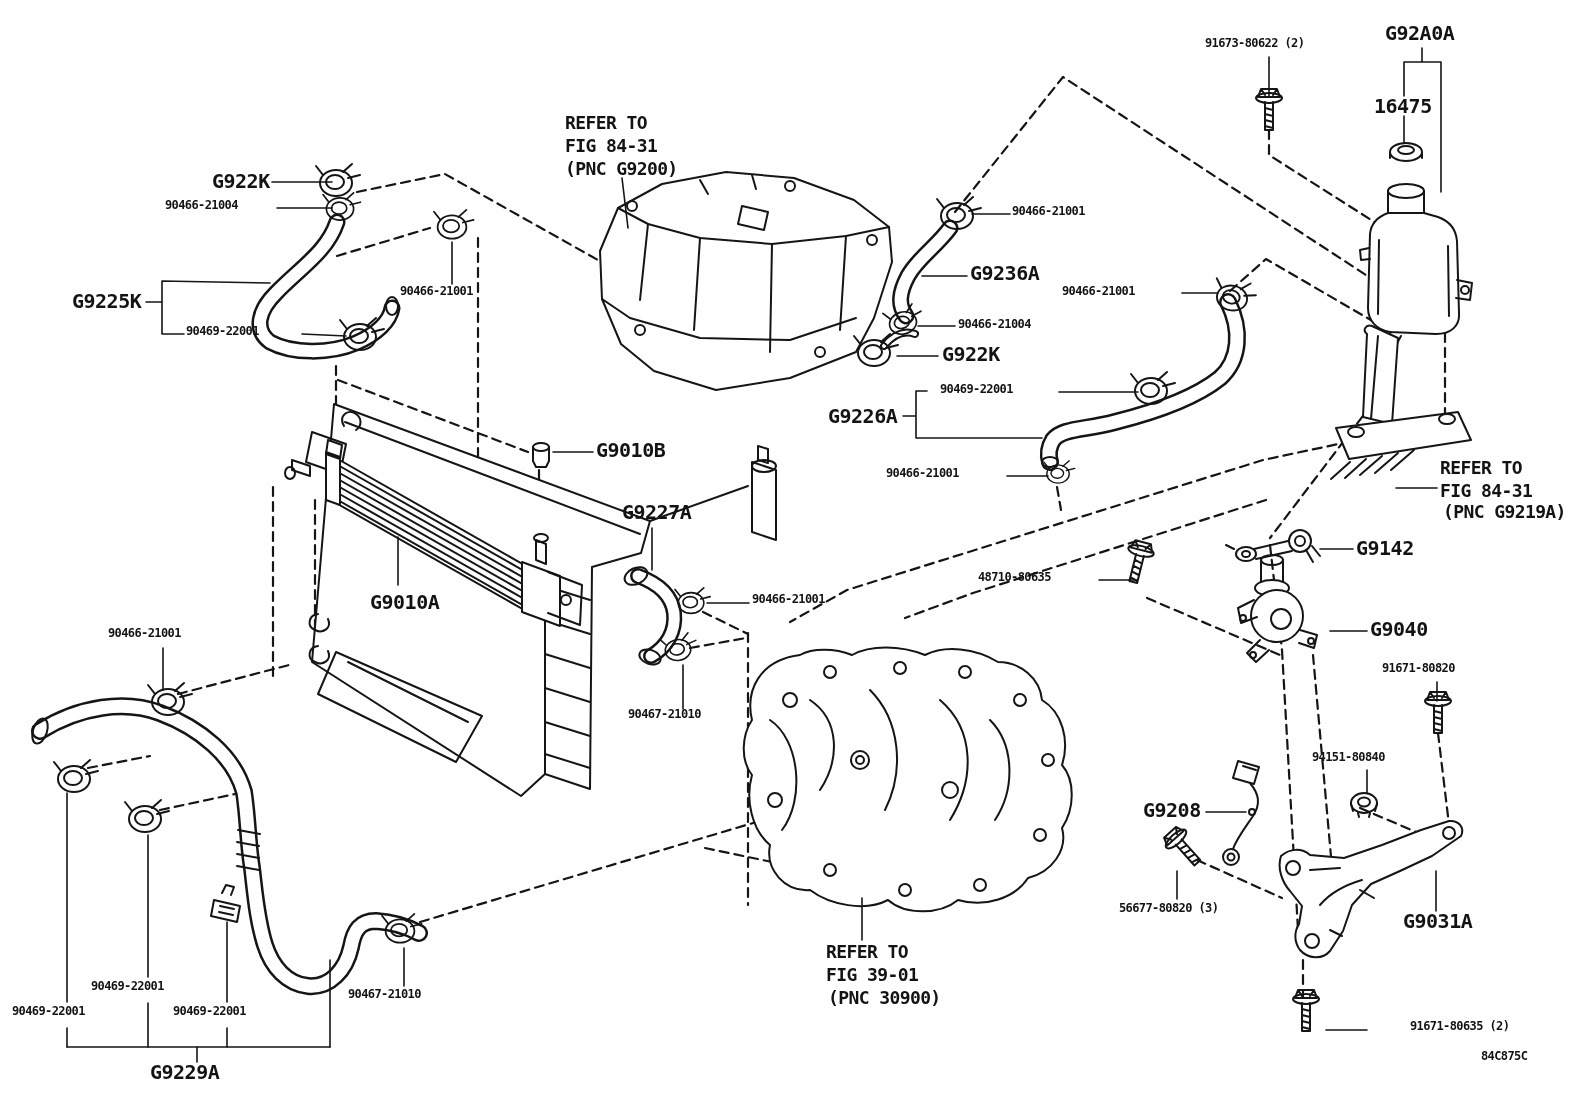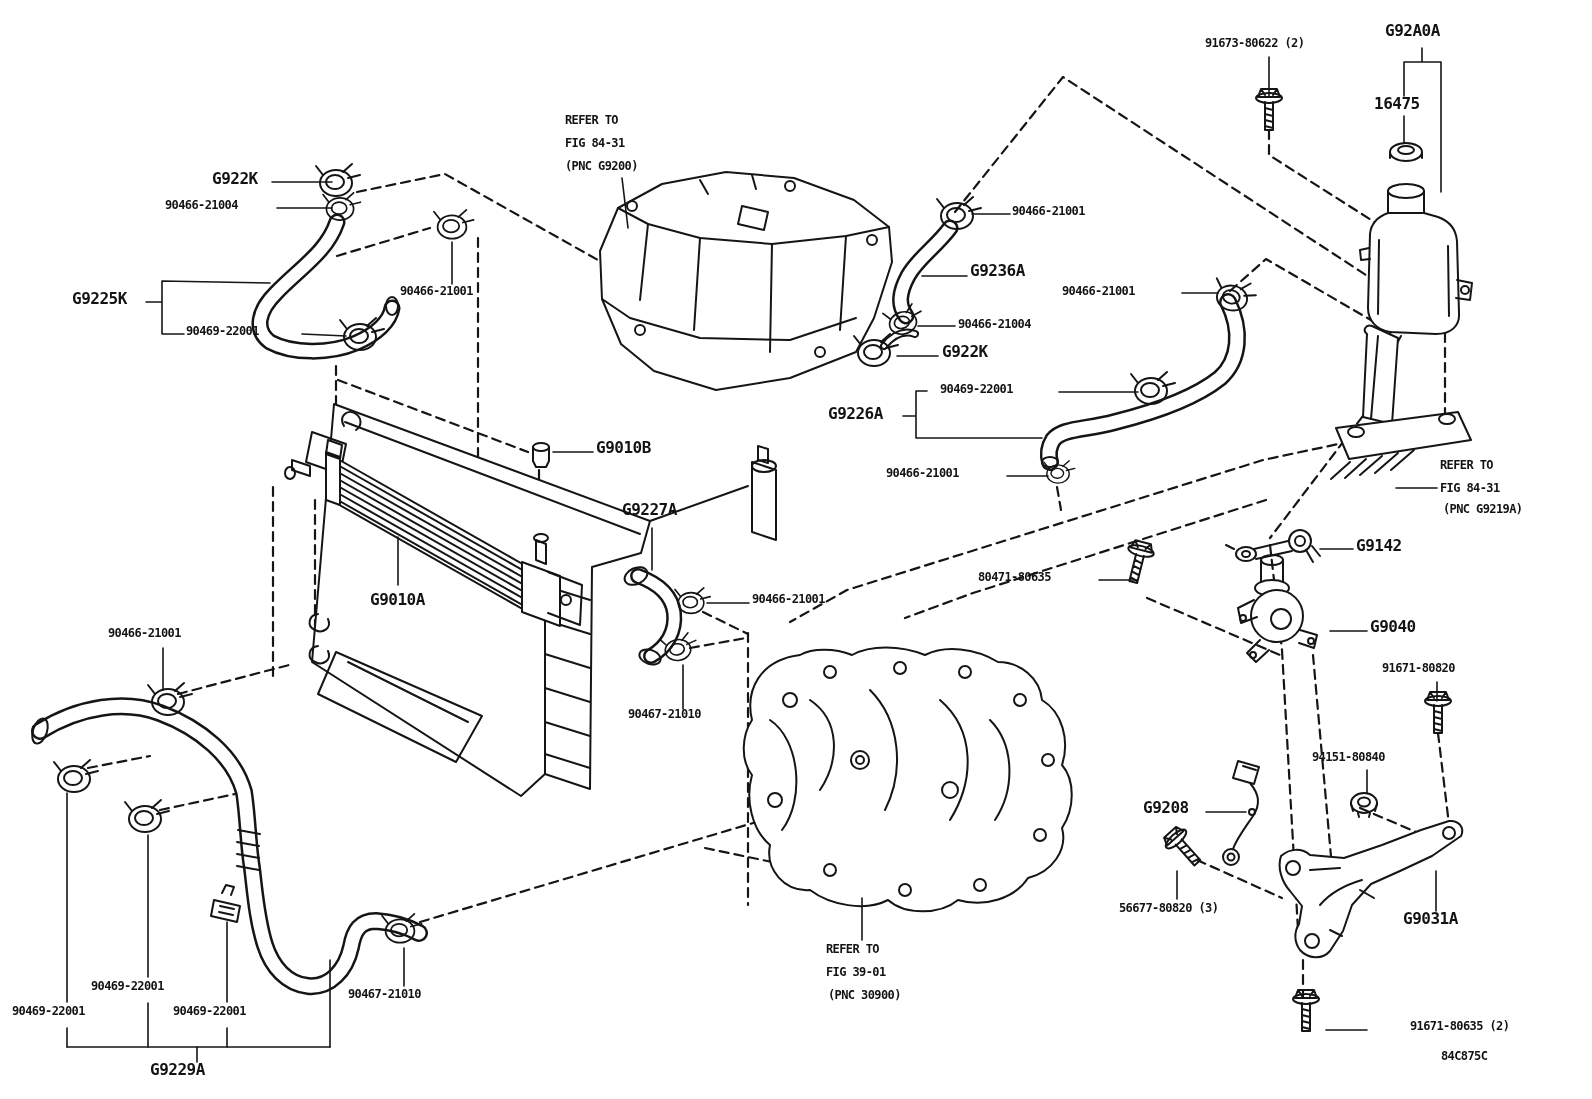--- a/index.html
+++ b/index.html
@@ -1,22 +1,22 @@
 <!DOCTYPE html>
 <html><head>
 <meta charset="utf-8">
 <style>
   html,body{margin:0;padding:0;background:#fff;}
   .stage{position:relative;width:1592px;height:1099px;background:#fff;overflow:hidden;
          font-family:"DejaVu Sans Mono","Liberation Mono",monospace;}
   .stage svg{position:absolute;left:0;top:0;}
   .lb{position:absolute;font-weight:bold;color:#131313;white-space:nowrap;
       font-size:12px;letter-spacing:-0.6px;line-height:1.05;}
-  .lb.g{font-size:16px;letter-spacing:-0.5px;}
-  .lb.r{font-size:12px;letter-spacing:-0.6px;}
+  .lb.g{font-size:20px;letter-spacing:-0.5px;}
+  .lb.r{font-size:18px;letter-spacing:-0.6px;}
 </style>
 </head>
 <body>
 
 <div class="stage">
 
 <svg width="1592" height="1099" viewBox="0 0 1592 1099">
   <defs>
     <g id="clamp" fill="none">
       <ellipse cx="0" cy="0" rx="16" ry="13"></ellipse>
@@ -340,21 +340,21 @@
 <div class="lb" style="left:886px;top:467px">90466-21001</div>
 
 <div class="lb r" style="left:1440px;top:459px">REFER TO</div>
 <div class="lb r" style="left:1440px;top:482px">FIG 84-31</div>
 <div class="lb r" style="left:1443px;top:503px">(PNC G9219A)</div>
 
 <div class="lb g" style="left:596px;top:440px">G9010B</div>
 <div class="lb g" style="left:622px;top:502px">G9227A</div>
 <div class="lb" style="left:752px;top:593px">90466-21001</div>
 <div class="lb g" style="left:1356px;top:538px">G9142</div>
-<div class="lb" style="left:978px;top:571px">80471-80635</div>
+<div class="lb" style="left:978px;top:571px">48710-80635</div>
 <div class="lb g" style="left:370px;top:592px">G9010A</div>
 <div class="lb g" style="left:1370px;top:619px">G9040</div>
 <div class="lb" style="left:628px;top:708px">90467-21010</div>
 <div class="lb" style="left:1382px;top:662px">91671-80820</div>
 <div class="lb" style="left:1312px;top:751px">94151-80840</div>
 <div class="lb g" style="left:1143px;top:800px">G9208</div>
 <div class="lb" style="left:108px;top:627px">90466-21001</div>
 
 <div class="lb r" style="left:826px;top:943px">REFER TO</div>
 <div class="lb r" style="left:826px;top:966px">FIG 39-01</div>
@@ -363,15 +363,15 @@
 <div class="lb" style="left:1119px;top:902px">56677-80820 (3)</div>
 <div class="lb g" style="left:1403px;top:911px">G9031A</div>
 <div class="lb" style="left:1410px;top:1020px">91671-80635 (2)</div>
 
 <div class="lb" style="left:91px;top:980px">90469-22001</div>
 <div class="lb" style="left:12px;top:1005px">90469-22001</div>
 <div class="lb" style="left:173px;top:1005px">90469-22001</div>
 <div class="lb" style="left:348px;top:988px">90467-21010</div>
 <div class="lb g" style="left:150px;top:1062px">G9229A</div>
 
-<div class="lb" style="left:1441px;top:1050px">84C875C</div>
+<div class="lb" style="left:1481px;top:1050px">84C875C</div>
 
 </div>
 
 </body></html>

